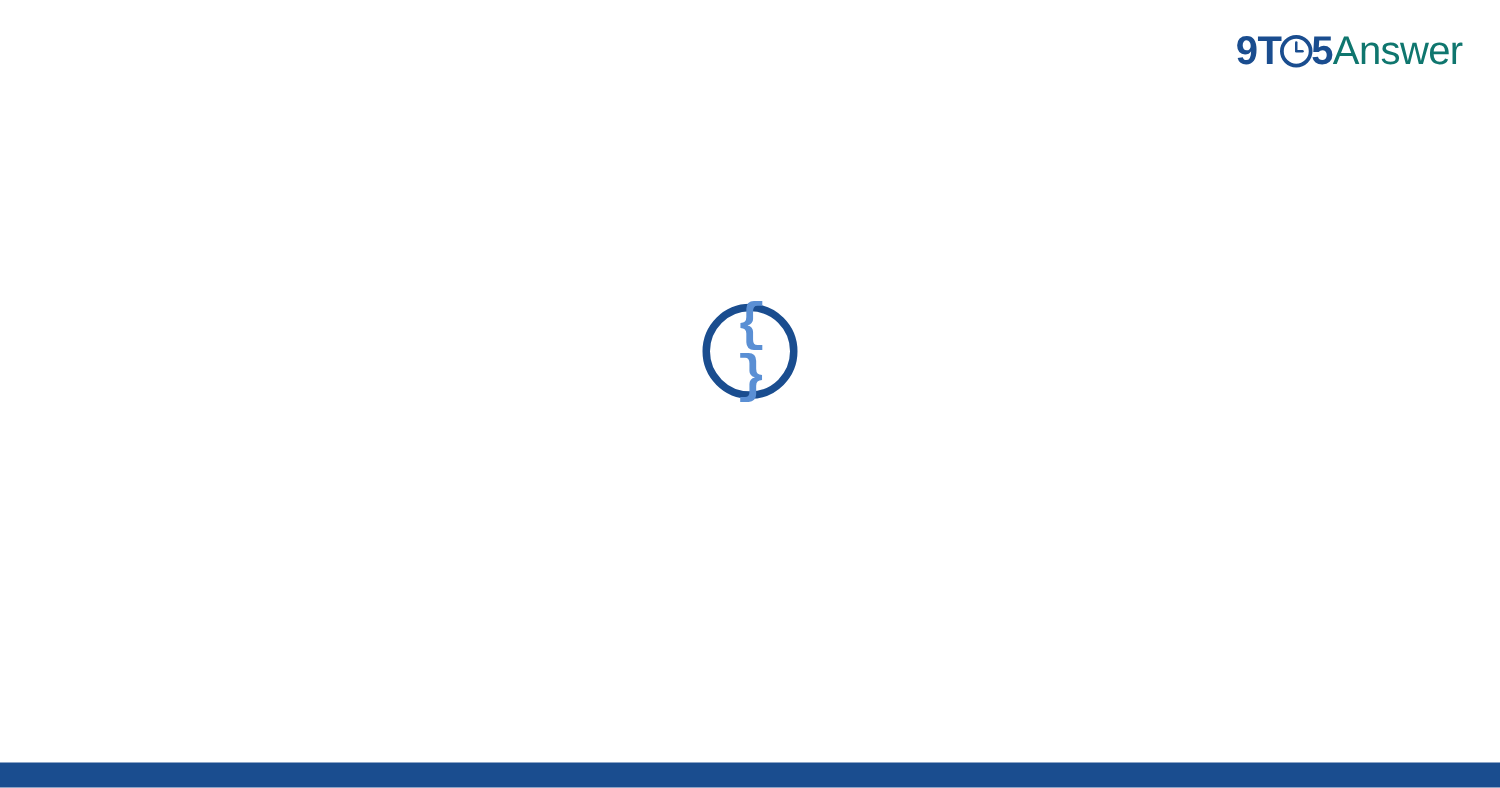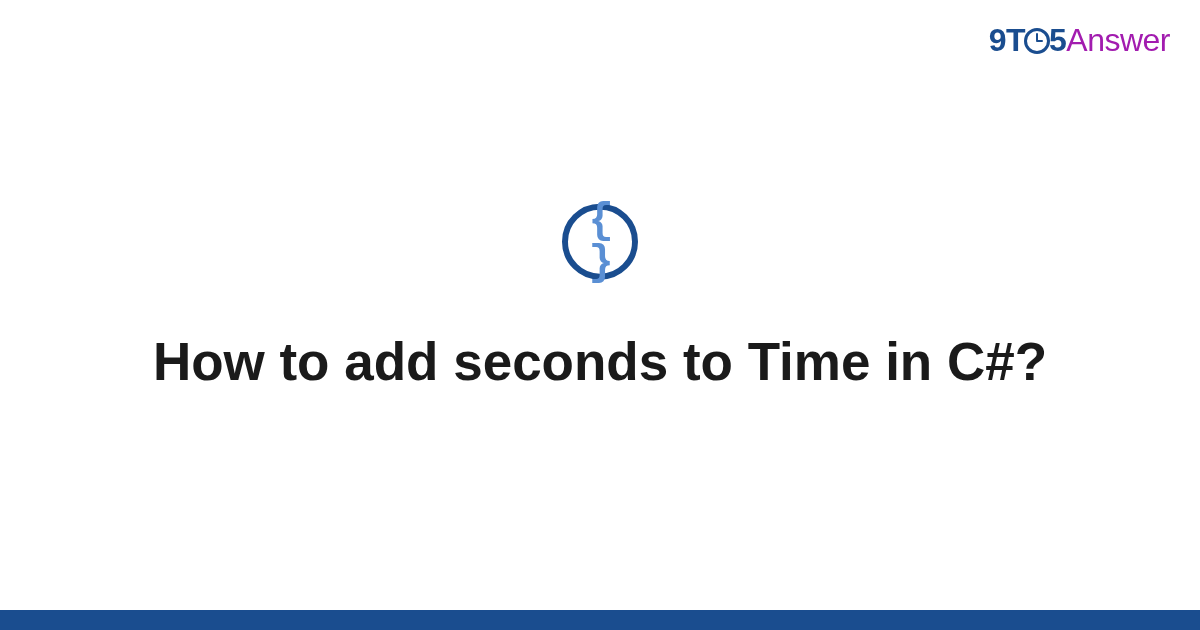--- a/index.html
+++ b/index.html
@@ -61,21 +61,21 @@
       height: 2.5px;
       background: #1a4d8f;
       top: 11.5px;
       left: 12px;
       border-radius: 1px;
     }
     .logo .five {
       color: #1a4d8f;
     }
     .logo .answer {
-      color: #a21caf;
+      color: #0f766e;
       font-weight: 500;
     }
     .content {
       position: absolute;
       top: 50%;
       left: 50%;
       transform: translate(-50%, -58%);
       width: 100%;
       text-align: center;
     }
@@ -117,16 +117,15 @@
 <body>
 
 <div class="logo">
   <span class="nine">9</span><span class="t">T</span><span class="clock-container"><span class="clock-circle"></span><span class="clock-hand"></span><span class="clock-hand2"></span></span><span class="five">5</span><span class="answer">Answer</span>
 </div>
 
 <div class="content">
   <div class="icon-wrapper">
     <span class="icon-braces">{ }</span>
   </div>
-  <h1 class="title">How to add seconds to Time in C#?</h1>
 </div>
 
 <div class="footer-bar"></div>
 
 </body></html>

